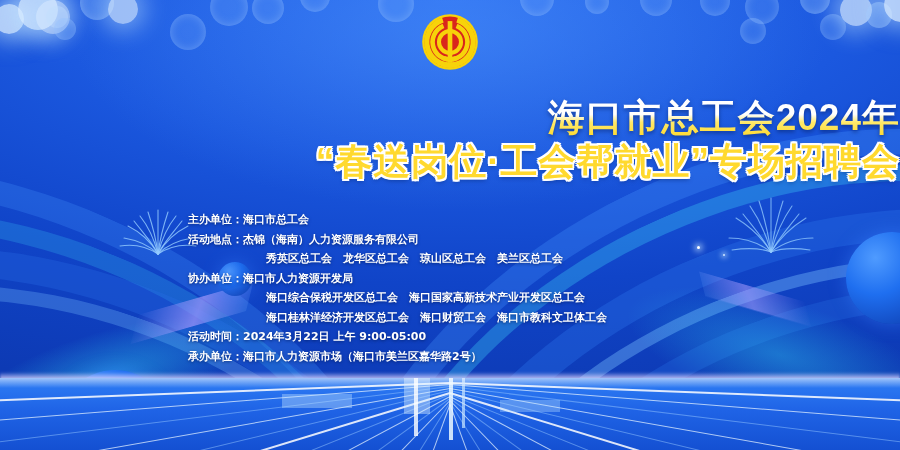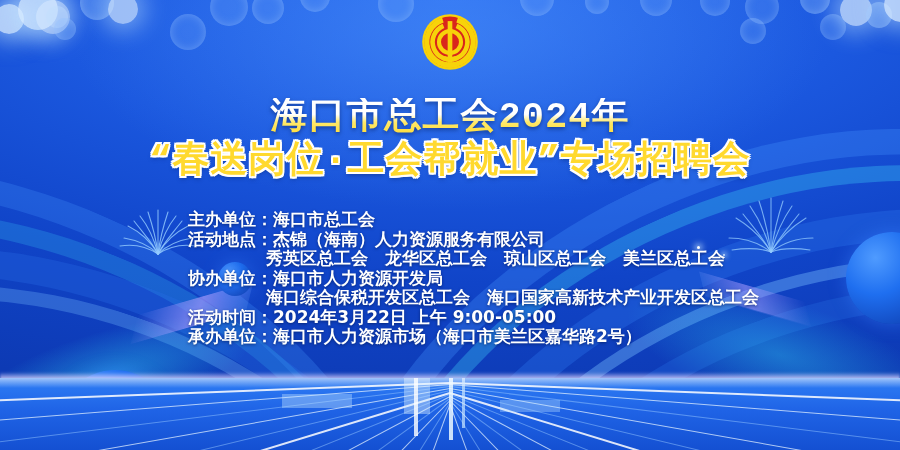--- a/index.html
+++ b/index.html
@@ -45,41 +45,42 @@
   
   .fw{position:absolute;}
 
   
   #emblem{position:absolute;left:421px;top:13px;width:58px;height:58px;}
 
   
   #title-block{position:absolute;left:0;right:0;top:98px;text-align:center;}
   .t-line{
     font-weight:bold;letter-spacing:1px;line-height:1.06;white-space:nowrap;
-    font-family:Liberation Mono, monospace;
+    font-family:Liberation Sans, sans-serif;
+    text-align:right;
   }
   #title-line1{
     font-size:37px;
     background:linear-gradient(to bottom,#ffffff 0%,#ffffff 42%,#ffe96a 62%,#ffd92e 100%);
     -webkit-background-clip:text;background-clip:text;color:transparent;
     -webkit-text-fill-color:transparent;
     filter:drop-shadow(0 2px 2px rgba(4,30,95,.55));
   }
   #title-line2{
     font-size:37px;margin-top:5px;color:#ffd92e;
     text-shadow:
       -1.6px -1.6px 0 #fff, 1.6px -1.6px 0 #fff, -1.6px 1.6px 0 #fff, 1.6px 1.6px 0 #fff,
       0 -1.8px 0 #fff, 0 1.8px 0 #fff, -1.8px 0 0 #fff, 1.8px 0 0 #fff,
       0 3px 4px rgba(4,30,95,.5);
   }
 
   
   #info{
     position:absolute;left:188px;top:210px;width:600px;
-    color:#ffffff;font-size:17px;font-weight:bold;line-height:19.5px;
+    color:#ffffff;font-size:11px;font-weight:bold;line-height:19.5px;
     font-family:"DejaVu Sans","Liberation Sans",sans-serif;
     text-shadow:0 1px 3px rgba(4,30,95,.75);
     white-space:nowrap;
   }
   .row{display:block;}
   .row .lbl{display:inline-block;}
   .row.indent{padding-left:78px;}
 </style>
 </head>
 <body>
@@ -278,17 +279,18 @@
     <div class="t-line" id="title-line1">海口市总工会2024年</div>
     <div class="t-line" id="title-line2">“春送岗位·工会帮就业”专场招聘会</div>
   </div>
 
   <div id="info">
       <div class="row"><span class="lbl">主办单位：</span><span>海口市总工会</span></div>
       <div class="row"><span class="lbl">活动地点：</span><span>杰锦（海南）人力资源服务有限公司</span></div>
       <div class="row indent"><span>秀英区总工会　龙华区总工会　琼山区总工会　美兰区总工会</span></div>
       <div class="row"><span class="lbl">协办单位：</span><span>海口市人力资源开发局</span></div>
       <div class="row indent"><span>海口综合保税开发区总工会　海口国家高新技术产业开发区总工会</span></div>
+      <div class="row indent"><span>海口桂林洋经济开发区总工会　海口财贸工会　海口市教科文卫体工会</span></div>
       <div class="row"><span class="lbl">活动时间：</span><span>2024年3月22日 上午 9:00-05:00</span></div>
       <div class="row"><span class="lbl">承办单位：</span><span>海口市人力资源市场（海口市美兰区嘉华路2号）</span></div>
     </div>
 
 </div>
 
 </body></html>

